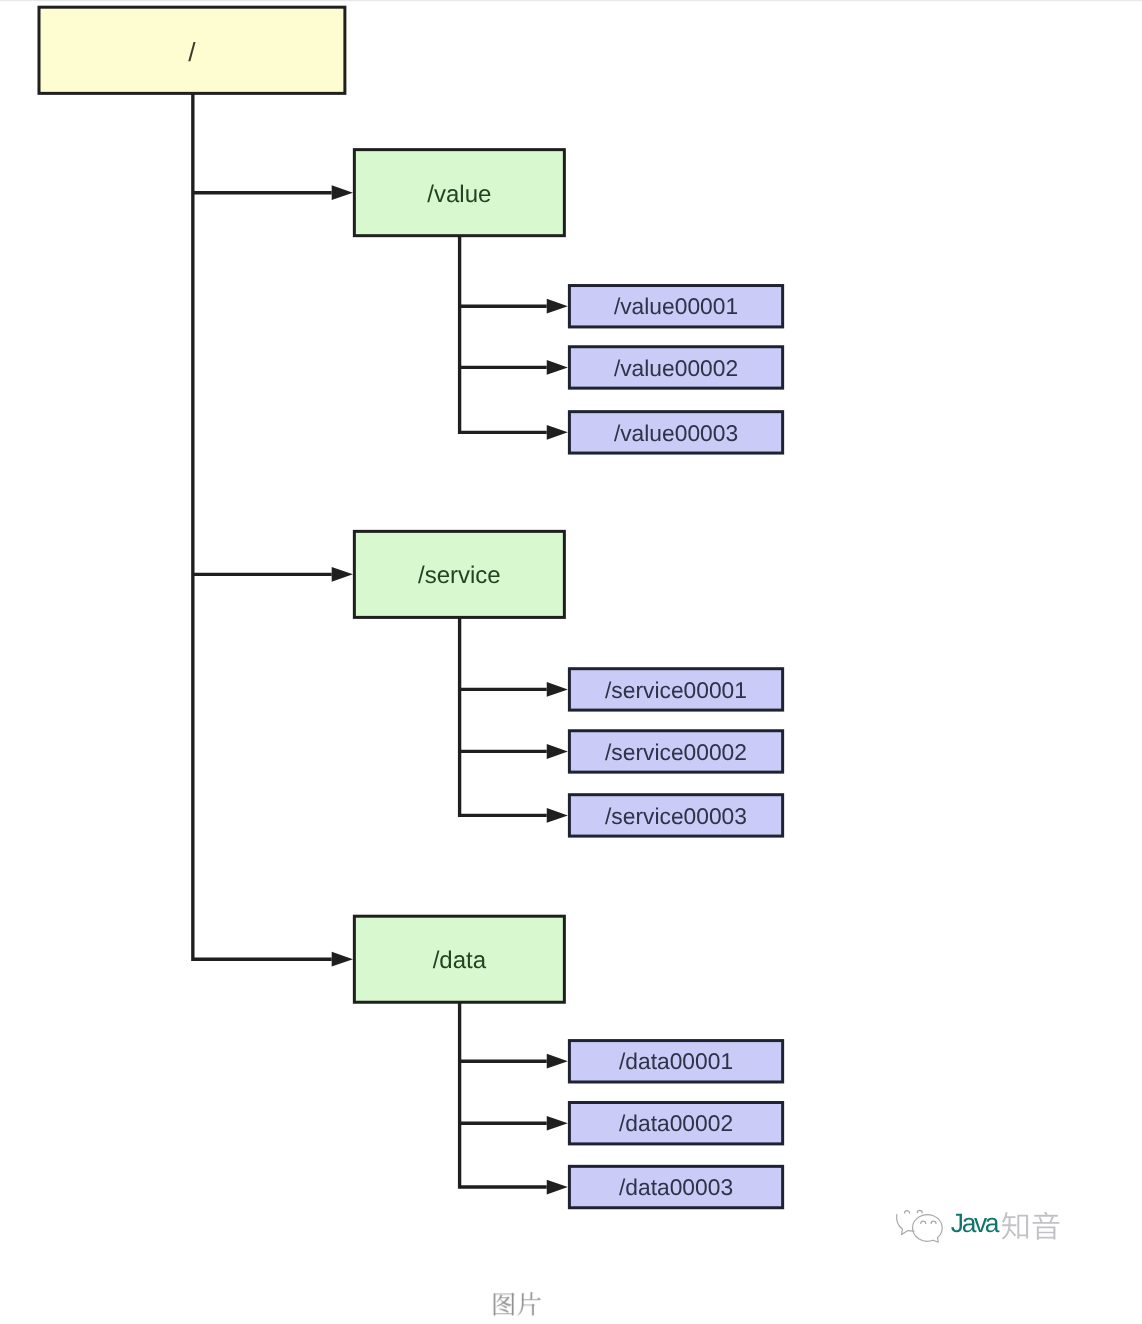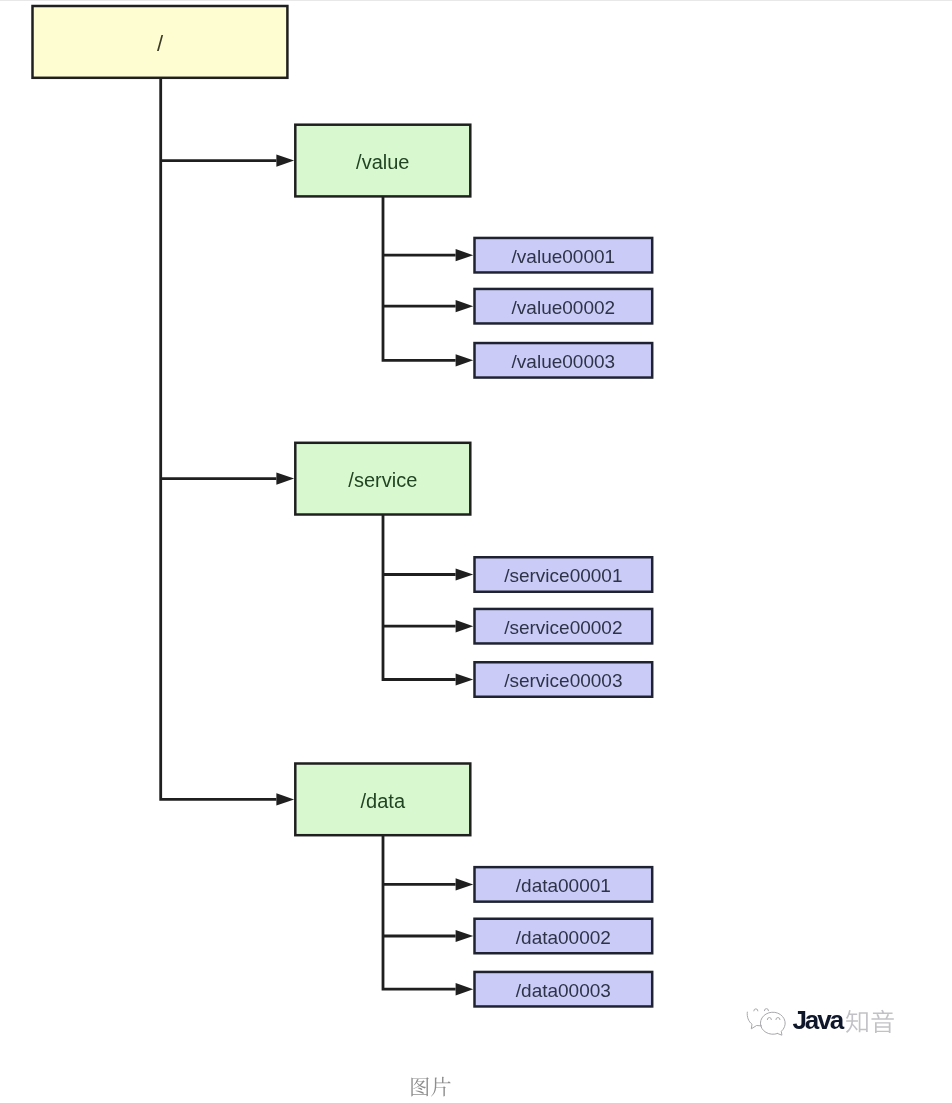--- a/index.html
+++ b/index.html
@@ -5,21 +5,21 @@
 <style>
   html,body{margin:0;padding:0;background:#ffffff;}
   body{width:952px;height:1103px;overflow:hidden;
        font-family:"Liberation Sans",sans-serif;}
   #stage{position:relative;width:952px;height:1103px;background:#ffffff;overflow:hidden;}
   .topedge{position:absolute;left:0;top:0;width:952px;height:1px;background:#e8e8e8;}
   svg.diagram{position:absolute;left:0;top:0;will-change:transform;}
   svg.diagram text{font-family:"Liberation Sans",sans-serif;}
   .caption{position:absolute;will-change:transform;}
   .watermark{position:absolute;display:flex;align-items:center;will-change:transform;}
-  .wm-latin{color:#0f172a;font-size:26px;margin-left:4.4px;letter-spacing:-2px;line-height:1;font-weight:bold;}
+  .wm-latin{color:#0f766e;font-size:22px;margin-left:4.4px;letter-spacing:-2px;line-height:1;}
   .cjk{display:block;}
   .watermark .cjk{margin-left:3.1px;position:relative;top:1.7px;}
 </style>
 </head>
 <body>
 
 <div id="stage">
   <div class="topedge"></div>
 <svg class="diagram" width="952" height="1103" viewBox="0 0 952 1103" xmlns="http://www.w3.org/2000/svg">
   <g stroke="#1f1f1f" stroke-width="2.8" fill="none" stroke-linecap="butt" stroke-linejoin="miter">

